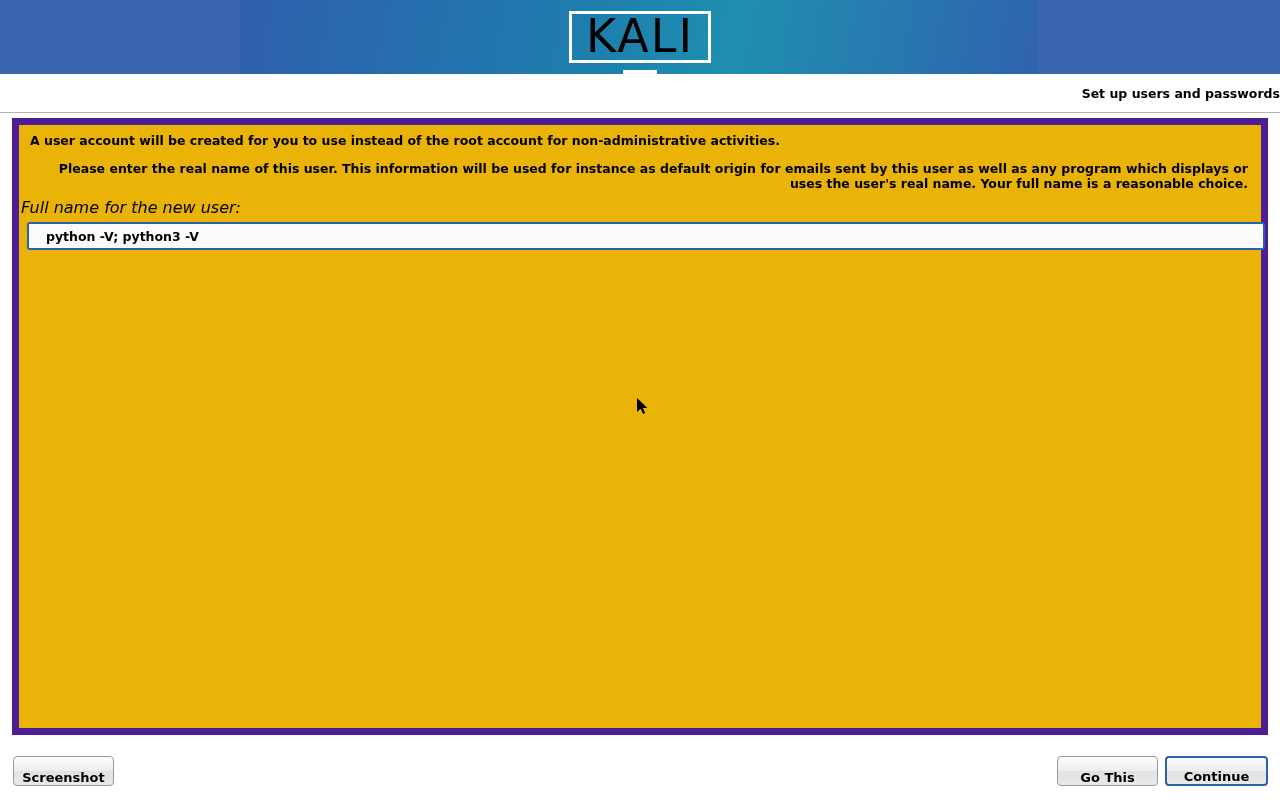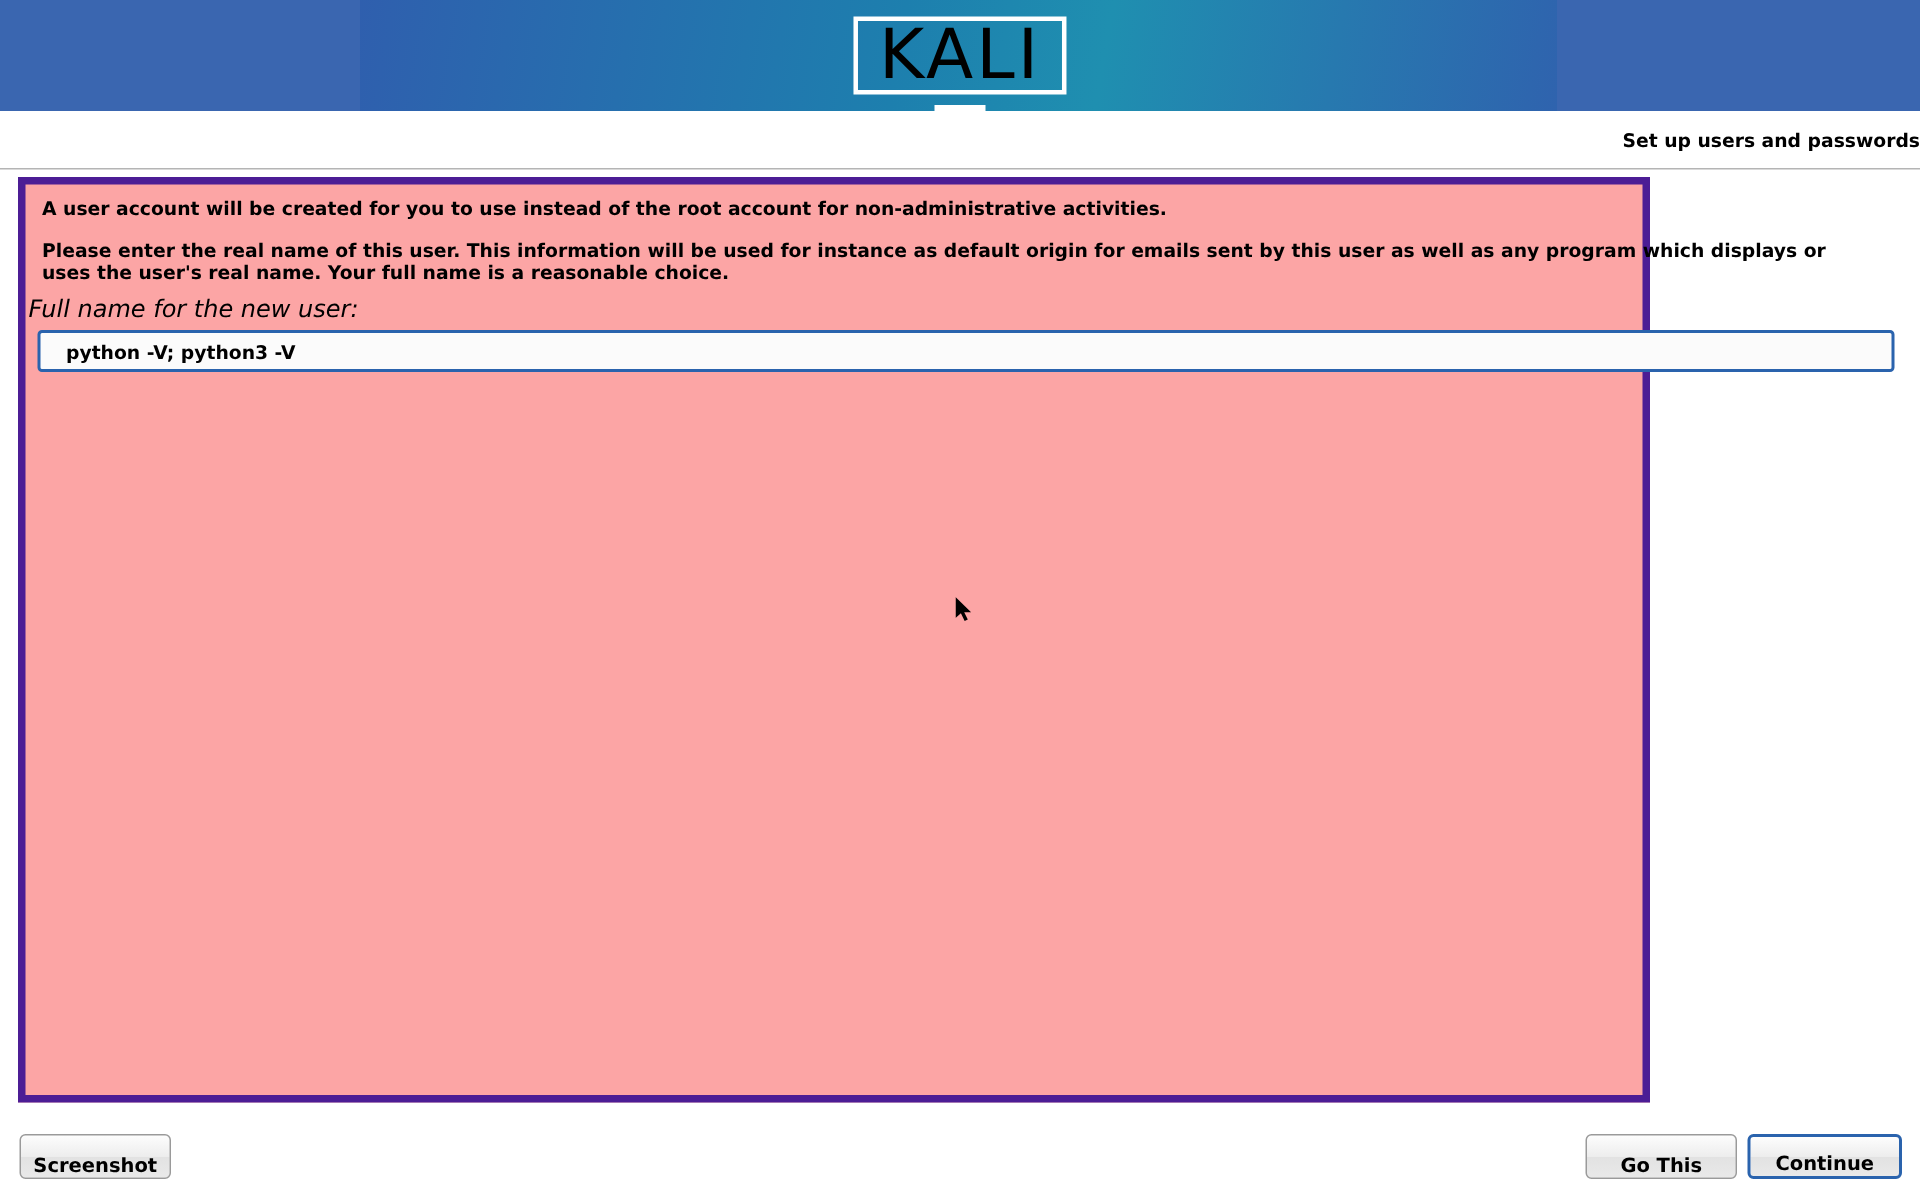--- a/index.html
+++ b/index.html
@@ -73,44 +73,45 @@
     font-size: 12.5px;
     font-weight: bold;
     color: #000000;
   }
 
   
   .content-panel {
     position: absolute;
     left: 12px;
     top: 118px;
-    width: 1088px;
+    width: 1256px;
     height: 617px;
     box-sizing: border-box;
-    border: 5px solid #4c1d95;
-    background: #fca5a5;
+    border: 7px solid #4c1d95;
+    background: #eab308;
   }
 
   .para {
     font-size: 12.5px;
     font-weight: bold;
     color: #000000;
     line-height: 15px;
   }
   .p1 {
     position: absolute;
     left: 11px;
     top: 8px;
     width: 1230px;
   }
   .p2 {
     position: absolute;
     left: 11px;
     top: 36px;
     width: 1218px;
+    text-align: right;
   }
   .field-label {
     position: absolute;
     left: 2px;
     top: 73px;
     font-size: 16px;
     font-style: italic;
     color: #000000;
   }
   .text-input {

